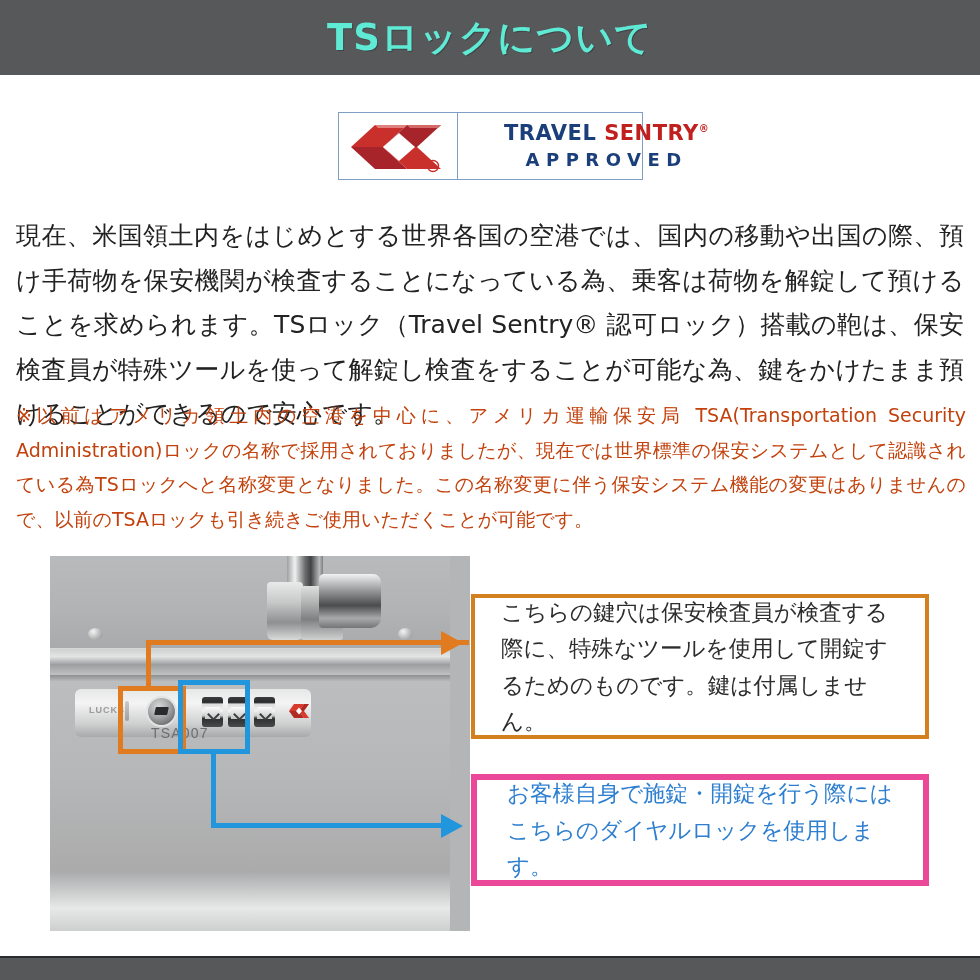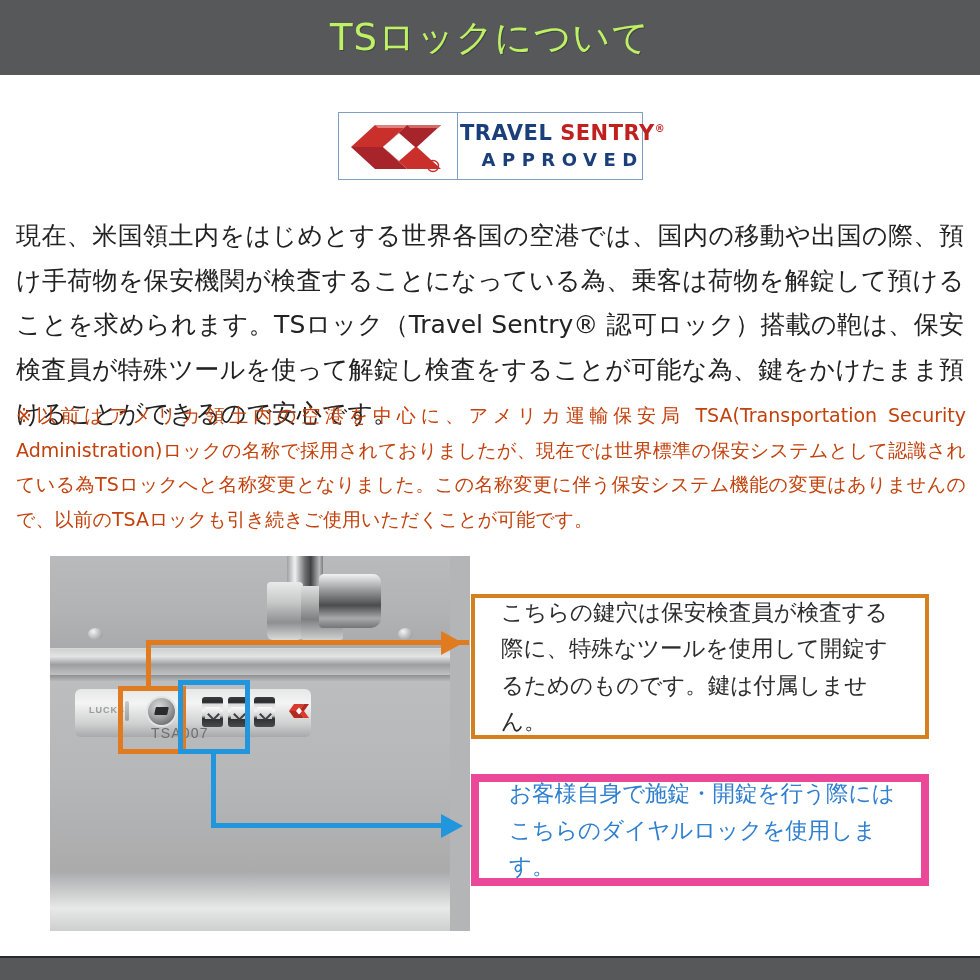--- a/index.html
+++ b/index.html
@@ -12,36 +12,37 @@
     position:relative;
   }
 
   
   .header{
     position:absolute;left:0;top:0;width:980px;height:75px;
     background:#56585a;
     display:flex;align-items:center;justify-content:center;
   }
   .header-title{
-    color:#bef264;
+    color:#5eead4;
     font-size:37px;
-    font-weight:normal;
+    font-weight:bold;
     letter-spacing:1px;
     text-shadow:1px 1px 0 rgba(0,0,0,.25);
     font-family:"DejaVu Sans","Liberation Sans",sans-serif;
   }
 
   
   .logo-wrap{
     position:absolute;left:338px;top:112px;
     width:305px;height:68px;
     border:1px solid #7e9ec4;
     background:#ffffff;
     display:flex;align-items:stretch;
     box-sizing:border-box;
+    gap:44px;
   }
   .logo-mark{
     width:118px;position:relative;
     border-right:1px solid #7e9ec4;
     flex:0 0 118px;
   }
   .logo-mark svg{position:absolute;left:8px;top:6px;}
   .logo-text{
     flex:1;display:flex;flex-direction:column;
     justify-content:center;align-items:center;
@@ -222,21 +223,21 @@
     left:471px;top:594px;width:458px;height:145px;
     border:4px solid #d4801f;
   }
   .callout-orange .ctext{
     color:#2d2d2d;font-size:22.5px;line-height:1.62;
     padding:0 20px 0 26px;text-align:left;
     font-family:"DejaVu Sans","Liberation Sans",sans-serif;
   }
   .callout-blue{
     left:471px;top:774px;width:458px;height:112px;
-    border:8px solid #ec4899;
+    border:6px solid #ec4899;
   }
   .callout-blue .ctext{
     color:#2f7fd0;font-size:22.5px;line-height:1.62;
     padding:0 22px 0 30px;text-align:left;font-weight:500;
     font-family:"DejaVu Sans","Liberation Sans",sans-serif;
   }
 
   
   .footer{
     position:absolute;left:0;bottom:0;width:980px;height:22px;

